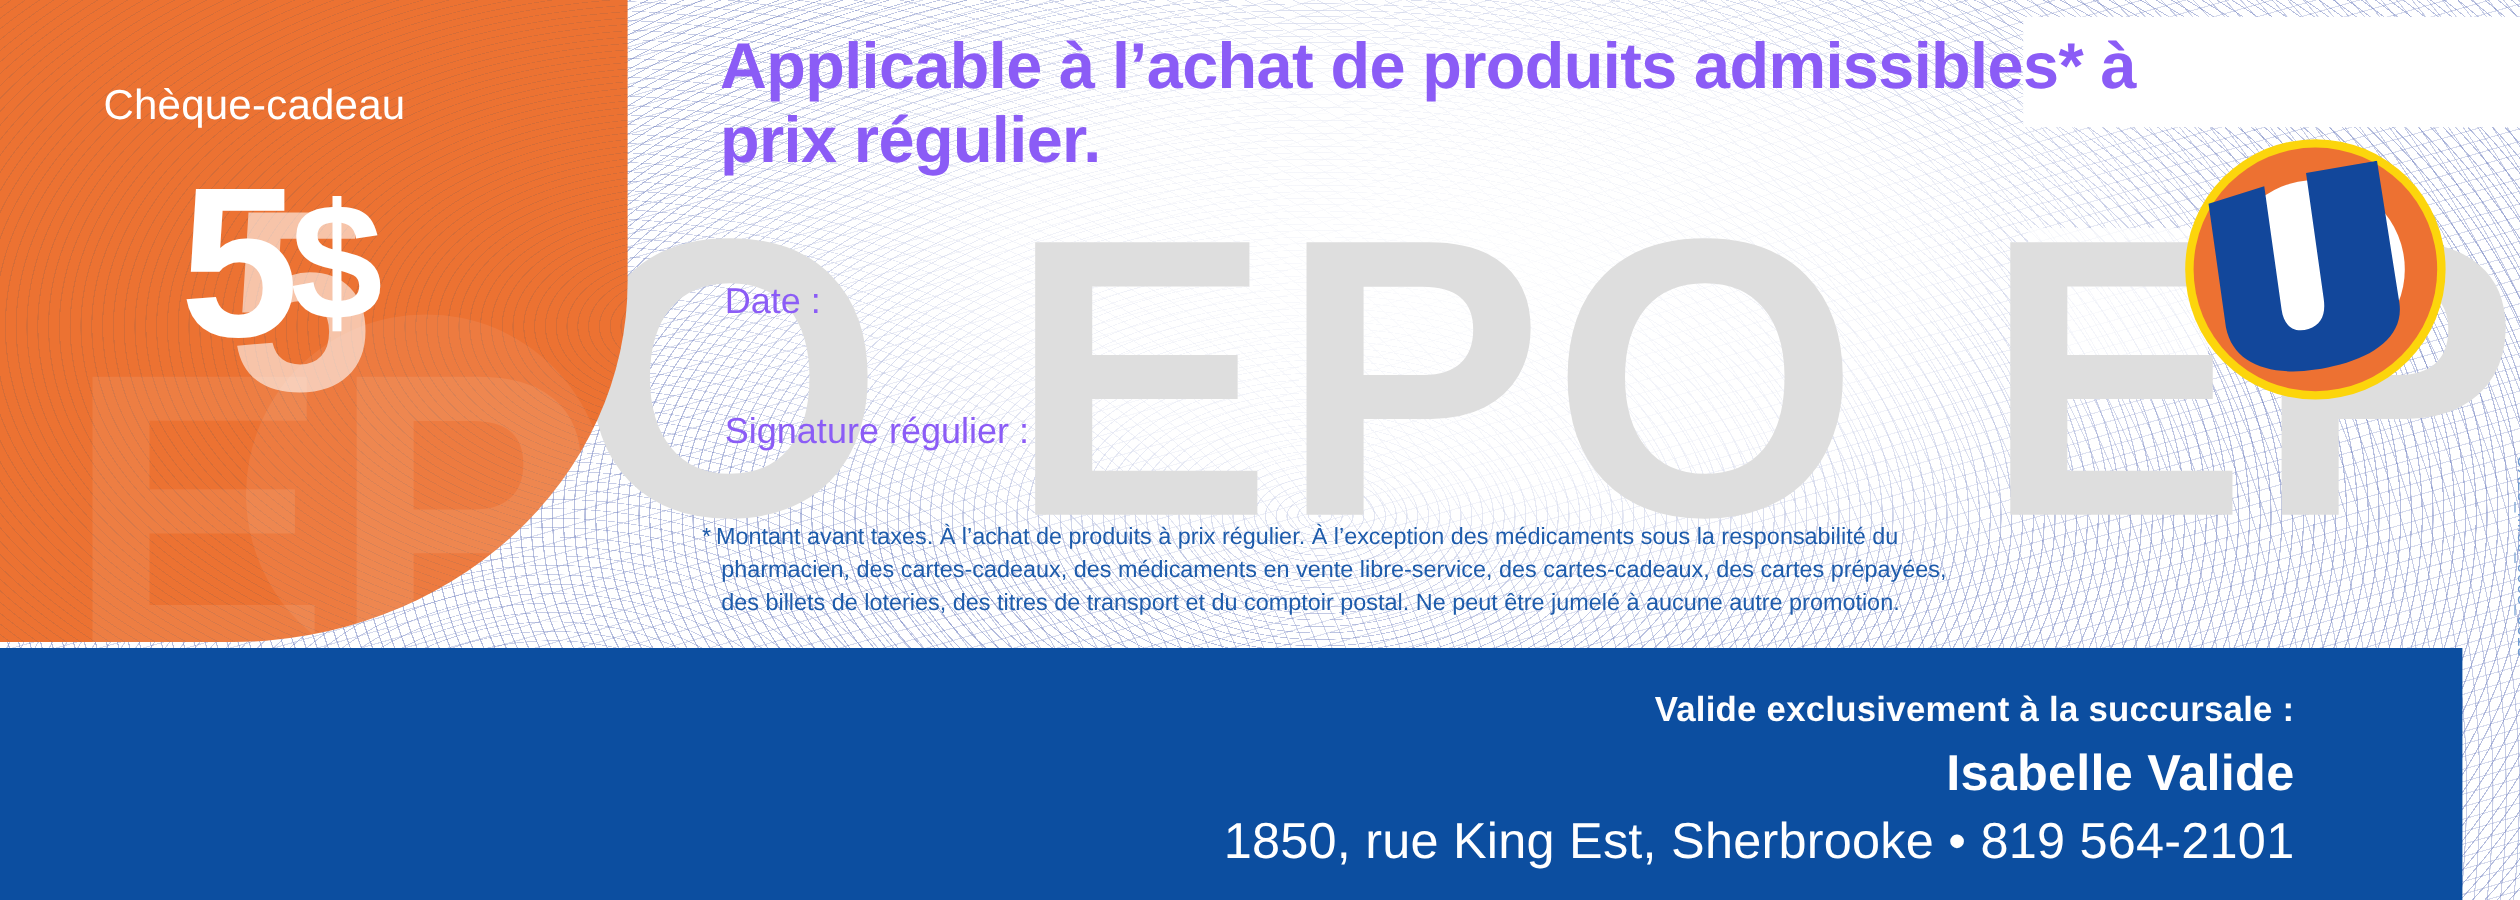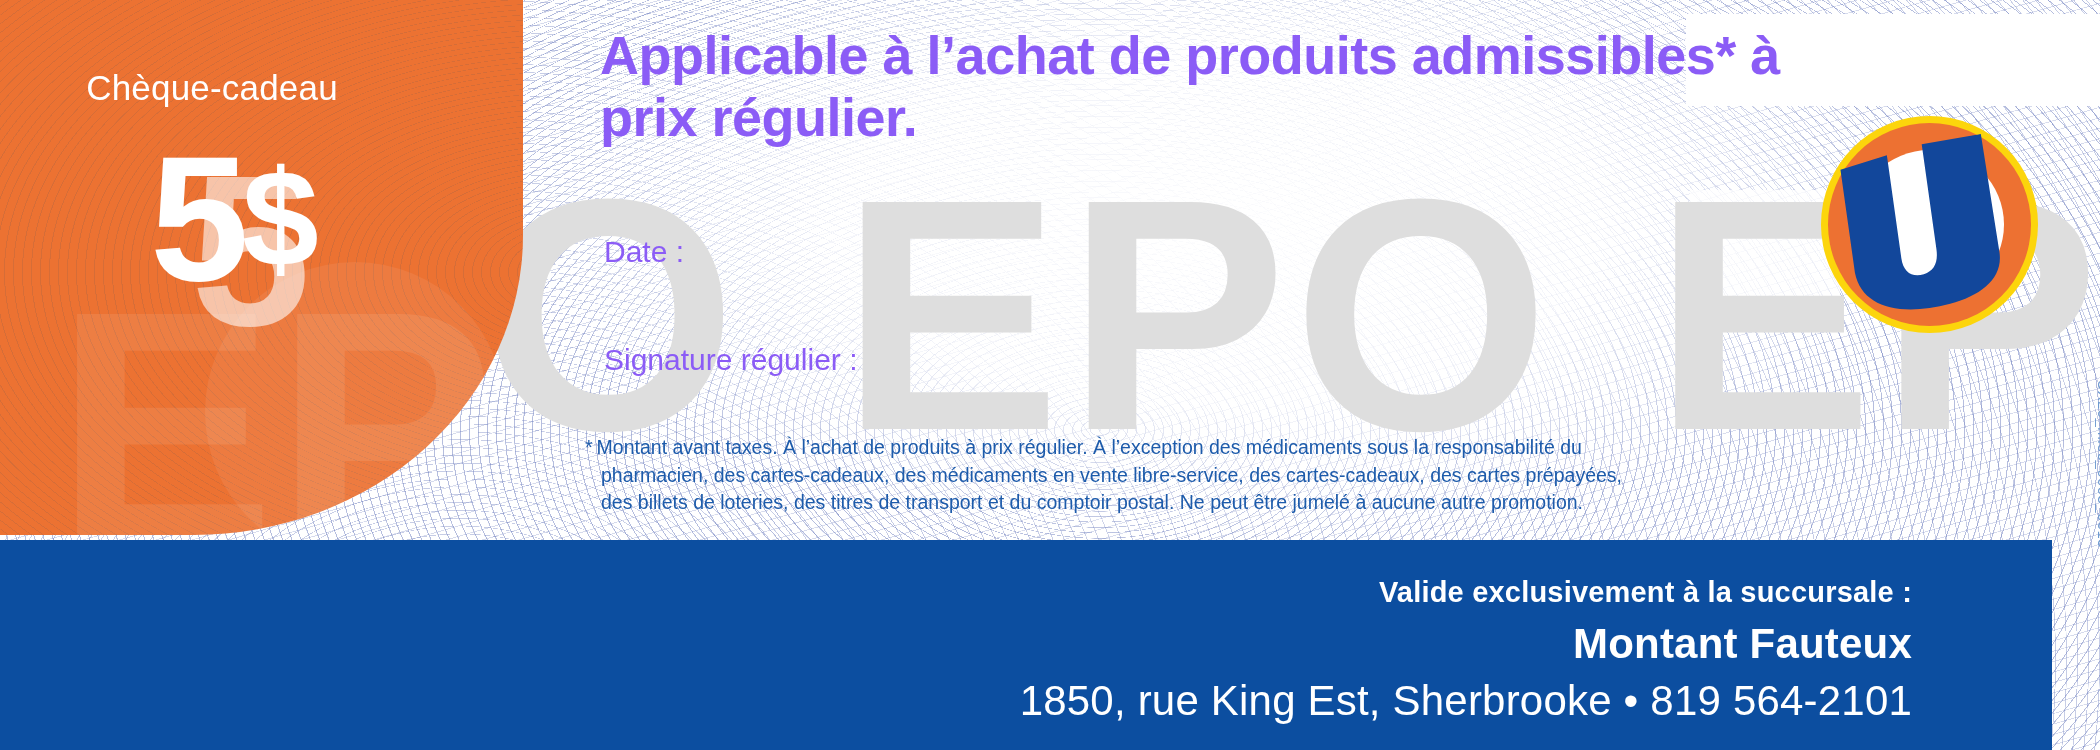--- a/index.html
+++ b/index.html
@@ -253,19 +253,19 @@
     <div class="ring-yellow"></div>
     <div class="ring-orange"></div>
     <div class="ring-white"></div>
     <svg class="u-mark" viewBox="0 0 172 166">
       <path d="M6 16 L54 8 L54 112 C54 126 62 133 74 131 C85 129 90 121 90 108 L90 2 L150 0 L152 120 C152 146 128 160 96 164 C46 170 8 156 6 120 Z" fill="#12479b"></path>
     </svg>
   </div>
 
   <div class="footer">
     <div class="line1">Valide exclusivement à la succursale :</div>
-    <div class="line2">Montant Fauteux</div>
+    <div class="line2">Isabelle Valide</div>
     <div class="line3">1850, rue King Est, Sherbrooke • 819 564-2101</div>
   </div>
 
   <div class="vcode">UX20_mloc_0003_0013</div>
 
 </div>
 
 </body></html>

